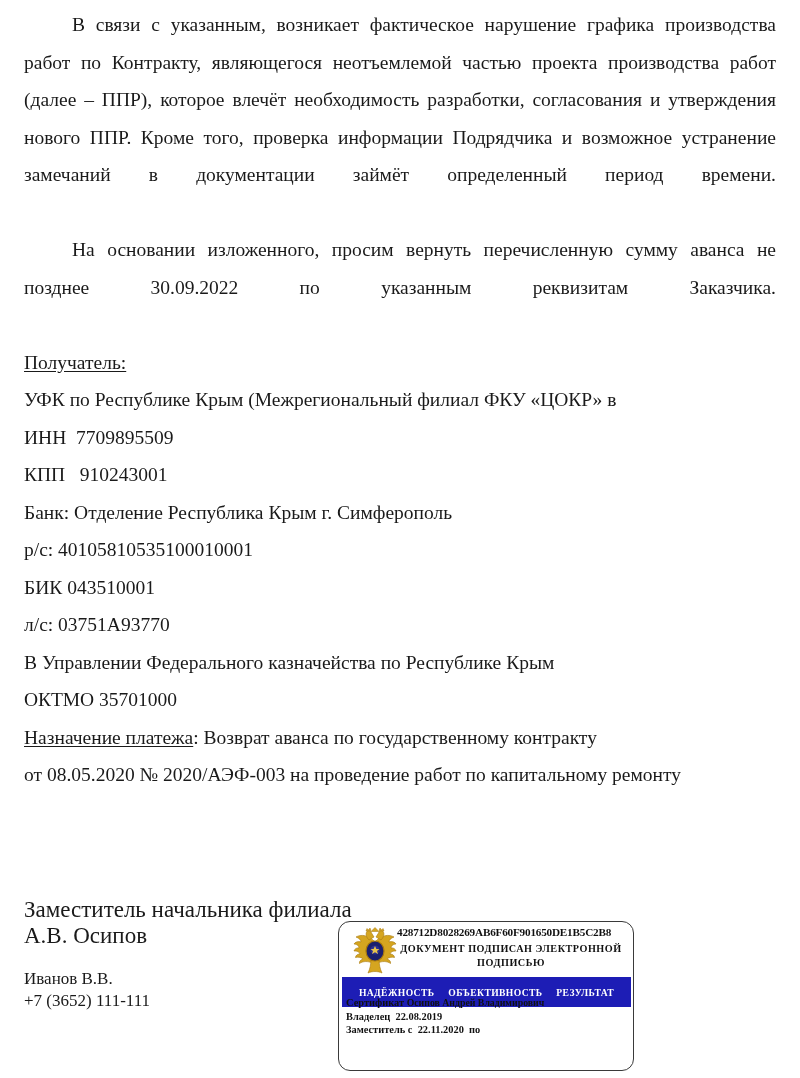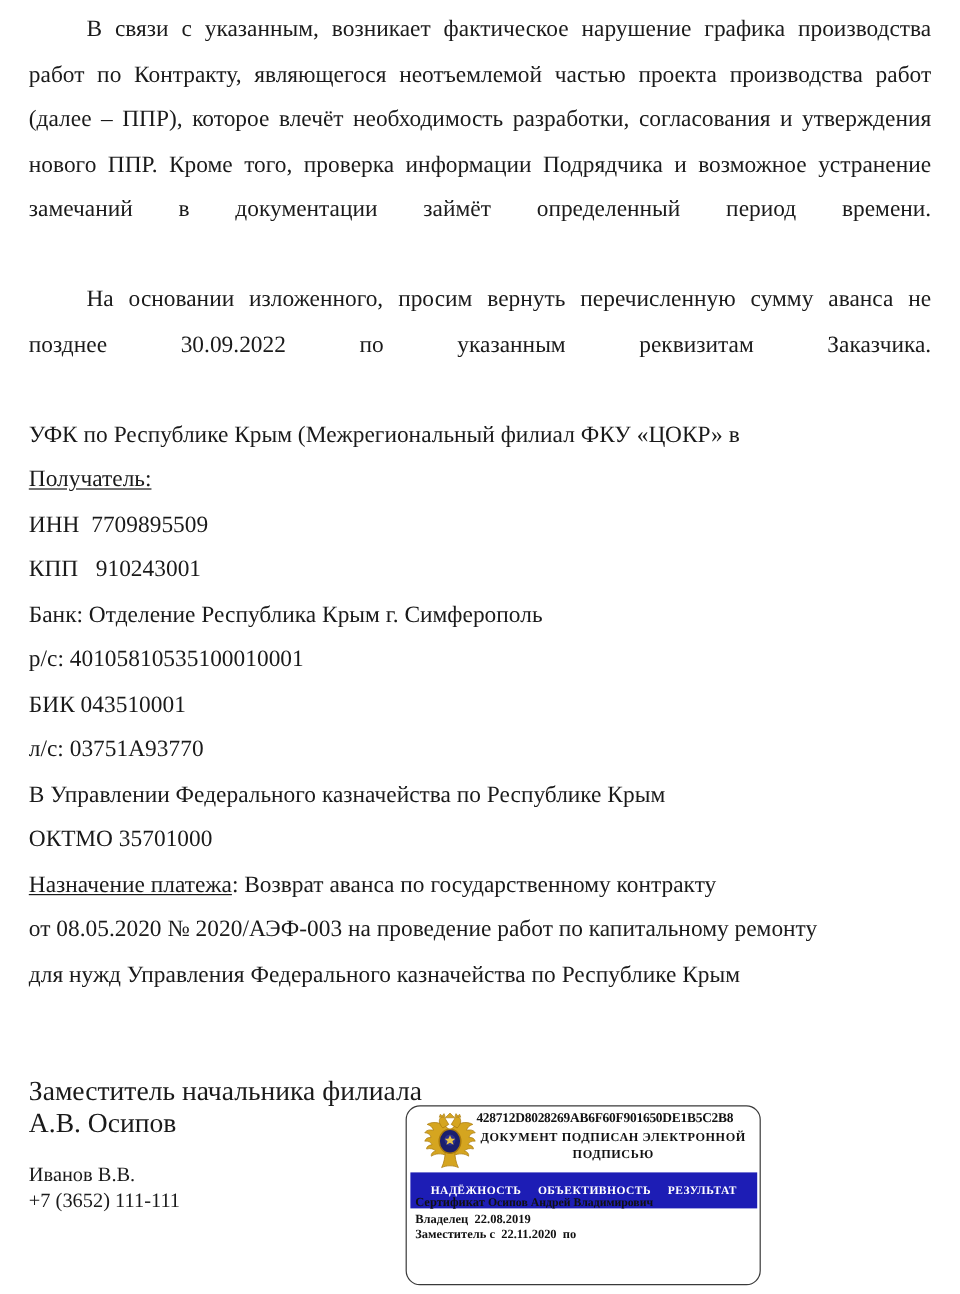--- a/index.html
+++ b/index.html
@@ -177,34 +177,33 @@
 
 <div class="page">
 
   <div class="doc-body">
 
     <p class="para">В связи с указанным, возникает фактическое нарушение графика производства работ по Контракту, являющегося неотъемлемой частью проекта производства работ (далее – ППР), которое влечёт необходимость разработки, согласования и утверждения нового ППР. Кроме того, проверка информации Подрядчика и возможное устранение замечаний в документации займёт определенный период времени.</p>
 
     <p class="para">На основании изложенного, просим вернуть перечисленную сумму аванса не позднее 30.09.2022 по указанным реквизитам Заказчика.</p>
 
     <div class="req-list">
+      <div class="req-line"><span class="u">Получатель:</span></div>
       <div class="req-line">УФК по Республике Крым (Межрегиональный филиал ФКУ «ЦОКР» в</div>
-      <div class="req-line"><span class="u">Получатель:</span></div>
       <div class="req-line">ИНН  7709895509</div>
       <div class="req-line">КПП   910243001</div>
       <div class="req-line">Банк: Отделение Республика Крым г. Симферополь</div>
       <div class="req-line">р/с: 40105810535100010001</div>
       <div class="req-line">БИК 043510001</div>
       <div class="req-line">л/с: 03751А93770</div>
       <div class="req-line">В Управлении Федерального казначейства по Республике Крым</div>
       <div class="req-line">ОКТМО 35701000</div>
 
       <div class="req-line"><span class="u">Назначение платежа</span><span>: Возврат аванса по государственному контракту</span></div>
       <div class="req-line">от 08.05.2020 № 2020/АЭФ-003 на проведение работ по капитальному ремонту</div>
-      <div class="req-line">для нужд Управления Федерального казначейства по Республике Крым</div>
     </div>
 
   </div>
 
   <div class="sign-row">
     <div>Заместитель начальника филиала</div>
     <div>А.В. Осипов</div>
   </div>
 
   <div class="contact-block">

